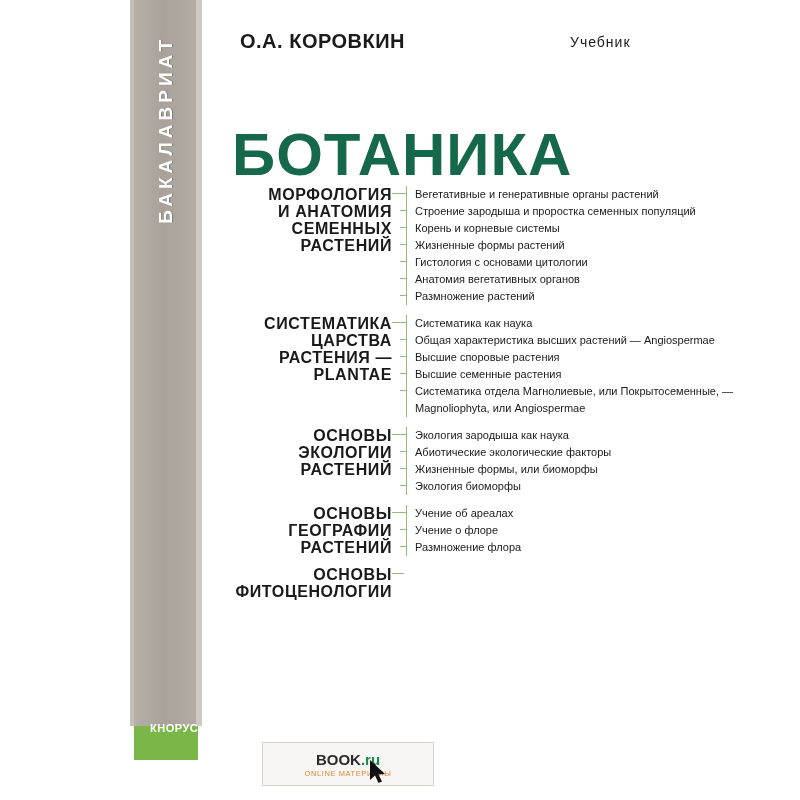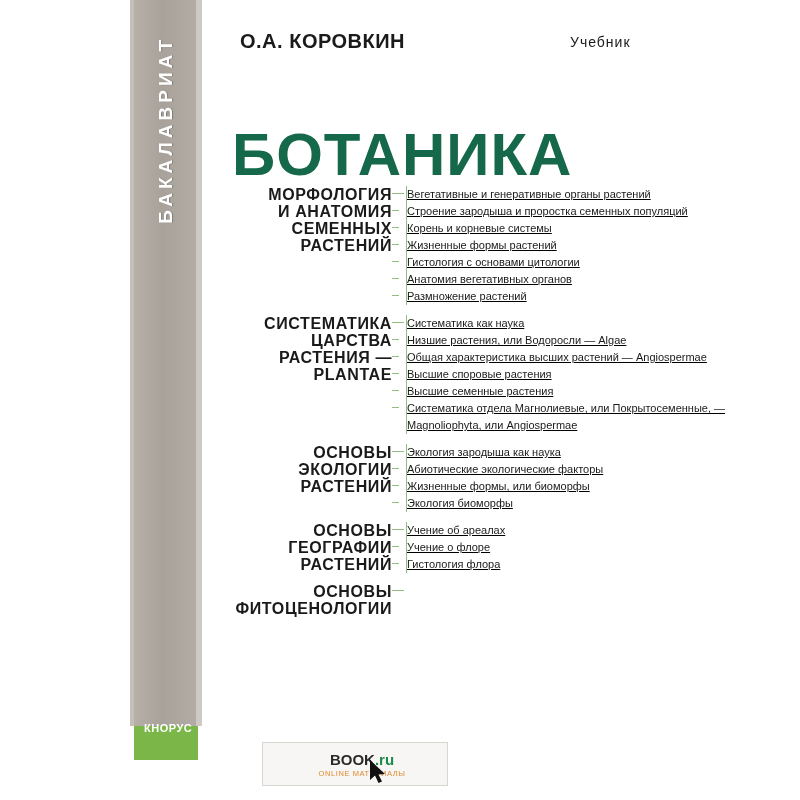--- a/index.html
+++ b/index.html
@@ -149,23 +149,22 @@
     padding-right: 14px;
     font-size: 16px;
     font-weight: bold;
     color: #1a1a1a;
     letter-spacing: 0.6px;
     line-height: 17px;
   }
   .group-items {
     flex: 1;
     position: relative;
-    padding-left: 0;
+    padding-left: 8px;
     border-left: 1px solid #8fbf7d;
-    text-decoration: underline;
   }
   .item {
     font-size: 11px;
     color: #1a1a1a;
     line-height: 17px;
     position: relative;
   }
   .item::before {
     content: "";
     position: absolute;
@@ -180,42 +179,41 @@
     left: 160px;
     top: 7px;
     width: 12px;
     height: 1px;
     background: #8fbf7d;
   }
 
   
   .knorus {
     position: absolute;
-    left: 144px;
+    left: 150px;
     top: 722px;
     width: 48px;
     text-align: center;
     font-size: 11px;
     font-weight: bold;
     color: #ffffff;
     letter-spacing: 0.5px;
   }
   .book-badge {
     position: absolute;
     left: 262px;
     top: 742px;
     width: 170px;
     height: 42px;
     border: 1px solid #d9d5d0;
     background: #f7f6f4;
     display: flex;
     align-items: center;
     justify-content: center;
     flex-direction: column;
-    padding-left: 14px;
   }
   .book-badge .bk-main {
     font-size: 15px;
     font-weight: bold;
     color: #2a2a2a;
   }
   .book-badge .bk-main .ru {
     color: #1a8a4a;
   }
   .book-badge .bk-sub {
@@ -268,21 +266,20 @@
           <div class="item">Гистология с основами цитологии</div>
           <div class="item">Анатомия вегетативных органов</div>
           <div class="item">Размножение растений</div>
         </div>
       </div>
       <div class="group">
         <div class="group-title">СИСТЕМАТИКА<br>ЦАРСТВА<br>РАСТЕНИЯ —<br>PLANTAE</div>
         <div class="group-lead"></div>
         <div class="group-items">
           <div class="item">Систематика как наука</div>
-          <div class="item">Низшие растения, или Водоросли — Algae</div>
           <div class="item">Общая характеристика высших растений — Angiospermae</div>
           <div class="item">Высшие споровые растения</div>
           <div class="item">Высшие семенные растения</div>
           <div class="item">Систематика отдела Магнолиевые, или Покрытосеменные, — Magnoliophyta, или Angiospermae</div>
         </div>
       </div>
       <div class="group">
         <div class="group-title">ОСНОВЫ ЭКОЛОГИИ<br>РАСТЕНИЙ</div>
         <div class="group-lead"></div>
         <div class="group-items">
@@ -291,21 +288,21 @@
           <div class="item">Жизненные формы, или биоморфы</div>
           <div class="item">Экология биоморфы</div>
         </div>
       </div>
       <div class="group">
         <div class="group-title">ОСНОВЫ ГЕОГРАФИИ<br>РАСТЕНИЙ</div>
         <div class="group-lead"></div>
         <div class="group-items">
           <div class="item">Учение об ареалах</div>
           <div class="item">Учение о флоре</div>
-          <div class="item">Гистология флора</div>
+          <div class="item">Размножение флора</div>
         </div>
       </div>
       <div class="group">
         <div class="group-title">ОСНОВЫ<br>ФИТОЦЕНОЛОГИИ</div>
         <div class="group-lead"></div>
       </div>
     </div>
 
   <div class="bottom-strip"></div>
 

